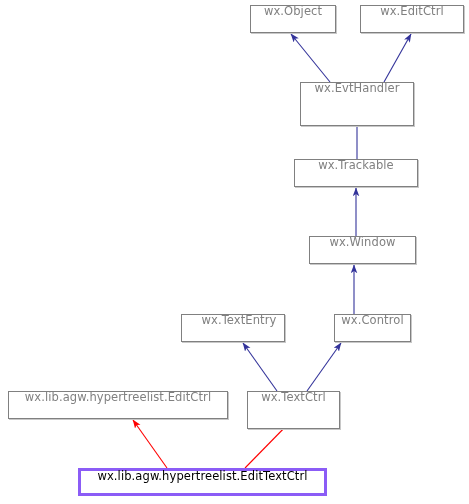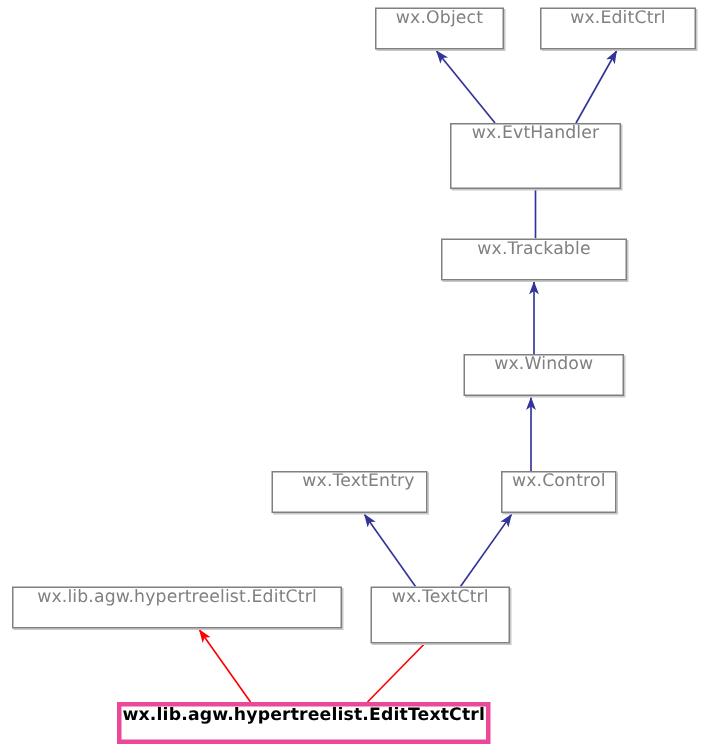--- a/index.html
+++ b/index.html
@@ -35,25 +35,24 @@
     align-items: flex-start;
     justify-content: center;
     color: #808080;
     font-size: 11.5px;
     line-height: 1;
     white-space: nowrap;
     letter-spacing: 0.1px;
     box-shadow: 1px 1px 0 0 #c8c8c8;
   }
   .node.focus-node {
-    border: 3px solid #ec4899;
+    border: 3px solid #8b5cf6;
     color: #000000;
     box-shadow: none;
     font-size: 11.5px;
-    font-weight: bold;
   }
   .node-label {
     display: block;
     padding: 0 2px;
   }
 </style>
 </head>
 <body>
 
 <div id="diagram-root">

